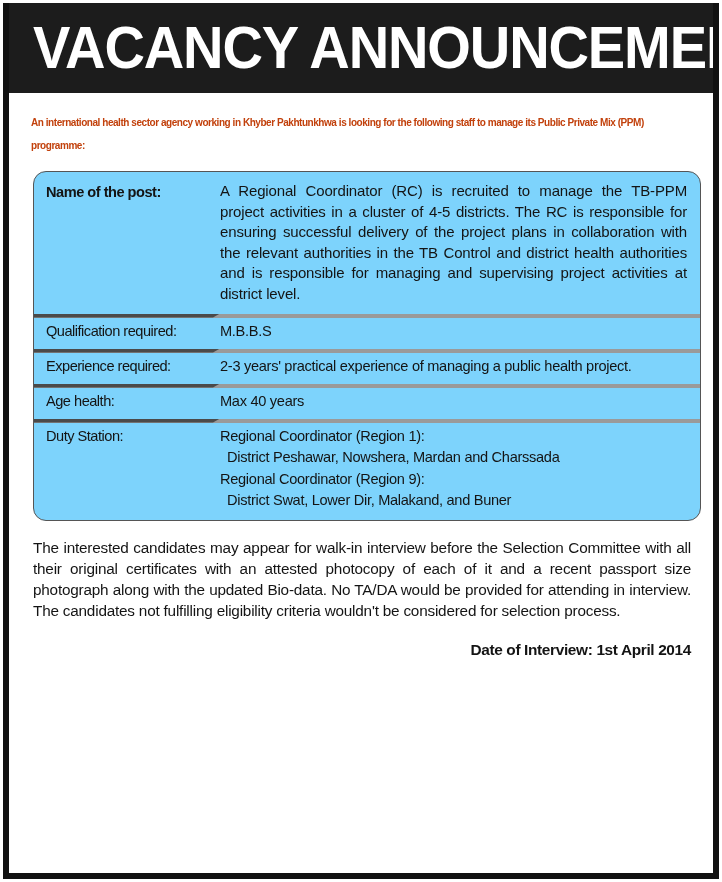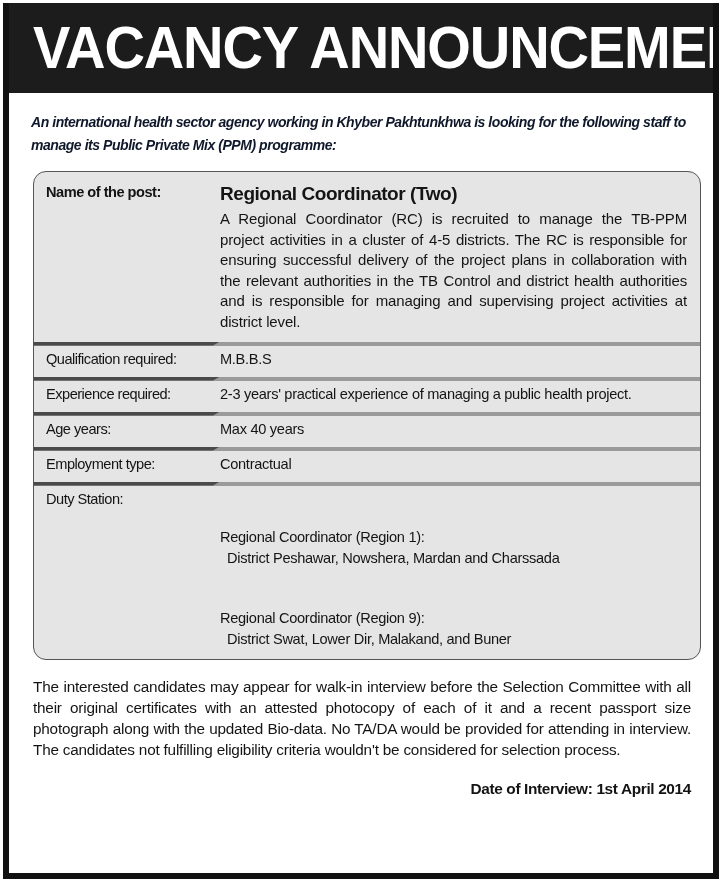--- a/index.html
+++ b/index.html
@@ -58,38 +58,37 @@
     white-space: nowrap;
   }
 
   
   .content {
     box-sizing: border-box;
     padding: 14px 18px 0 20px;
   }
 
   .intro {
-    font-size: 14px;
+    font-size: 10px;
     font-weight: bold;
     line-height: 23px;
     letter-spacing: -0.45px;
     margin: 4px 2px 14px 2px;
-    color: #0f172a;
-    font-style: italic;
+    color: #c2410c;
   }
 
   
   .post-table {
     border: 1.3px solid #555555;
     border-radius: 13px;
     box-sizing: border-box;
     width: 668px;
     margin: 0 0 0 4px;
     overflow: hidden;
-    background: #e5e5e5;
+    background: #7dd3fc;
   }
 
   .row {
     display: flex;
     align-items: flex-start;
     position: relative;
     box-sizing: border-box;
   }
 
   
@@ -157,21 +156,20 @@
     letter-spacing: -0.15px;
     color: #141414;
   }
 
   .value-justify {
     text-align: justify;
   }
   .duty-line {
     display: block;
     line-height: 21.5px;
-    margin-top: 38px;
   }
   .duty-sub {
     display: block;
     line-height: 21.5px;
     padding-left: 7px;
   }
 
   
   .notice {
     font-size: 15.3px;
@@ -214,44 +212,39 @@
 
     <div class="content">
 
       <p class="intro">An international health sector agency working in Khyber Pakhtunkhwa is looking for the following staff to manage its Public Private Mix (PPM) programme:</p>
 
       <div class="post-table">
 
         <div class="row row-post">
           <div class="cell-label">Name of the post:</div>
           <div class="cell-value">
-            <div class="post-title">Regional Coordinator (Two)</div>
             <div class="post-desc">A Regional Coordinator (RC) is recruited to manage the TB-PPM project activities in a cluster of 4-5 districts. The RC is responsible for ensuring successful delivery of the project plans in collaboration with the relevant authorities in the TB Control and district health authorities and is responsible for managing and supervising project activities at district level.</div>
           </div>
         </div>
 
         <div class="row">
           <div class="cell-label">Qualification required:</div>
           <div class="cell-value">M.B.B.S</div>
         </div>
 
         <div class="row">
           <div class="cell-label">Experience required:</div>
           <div class="cell-value value-justify">2-3 years' practical experience of managing a public health project.</div>
         </div>
 
         <div class="row">
-          <div class="cell-label">Age years:</div>
+          <div class="cell-label">Age health:</div>
           <div class="cell-value">Max 40 years</div>
         </div>
 
-        <div class="row">
-          <div class="cell-label">Employment type:</div>
-          <div class="cell-value">Contractual</div>
-        </div>
 
         <div class="row">
           <div class="cell-label">Duty Station:</div>
           <div class="cell-value">
             <span class="duty-line">Regional Coordinator (Region 1):</span>
             <span class="duty-sub">District Peshawar, Nowshera, Mardan and Charssada</span>
             <span class="duty-line">Regional Coordinator (Region 9):</span>
             <span class="duty-sub">District Swat, Lower Dir, Malakand, and Buner</span>
           </div>
         </div>

